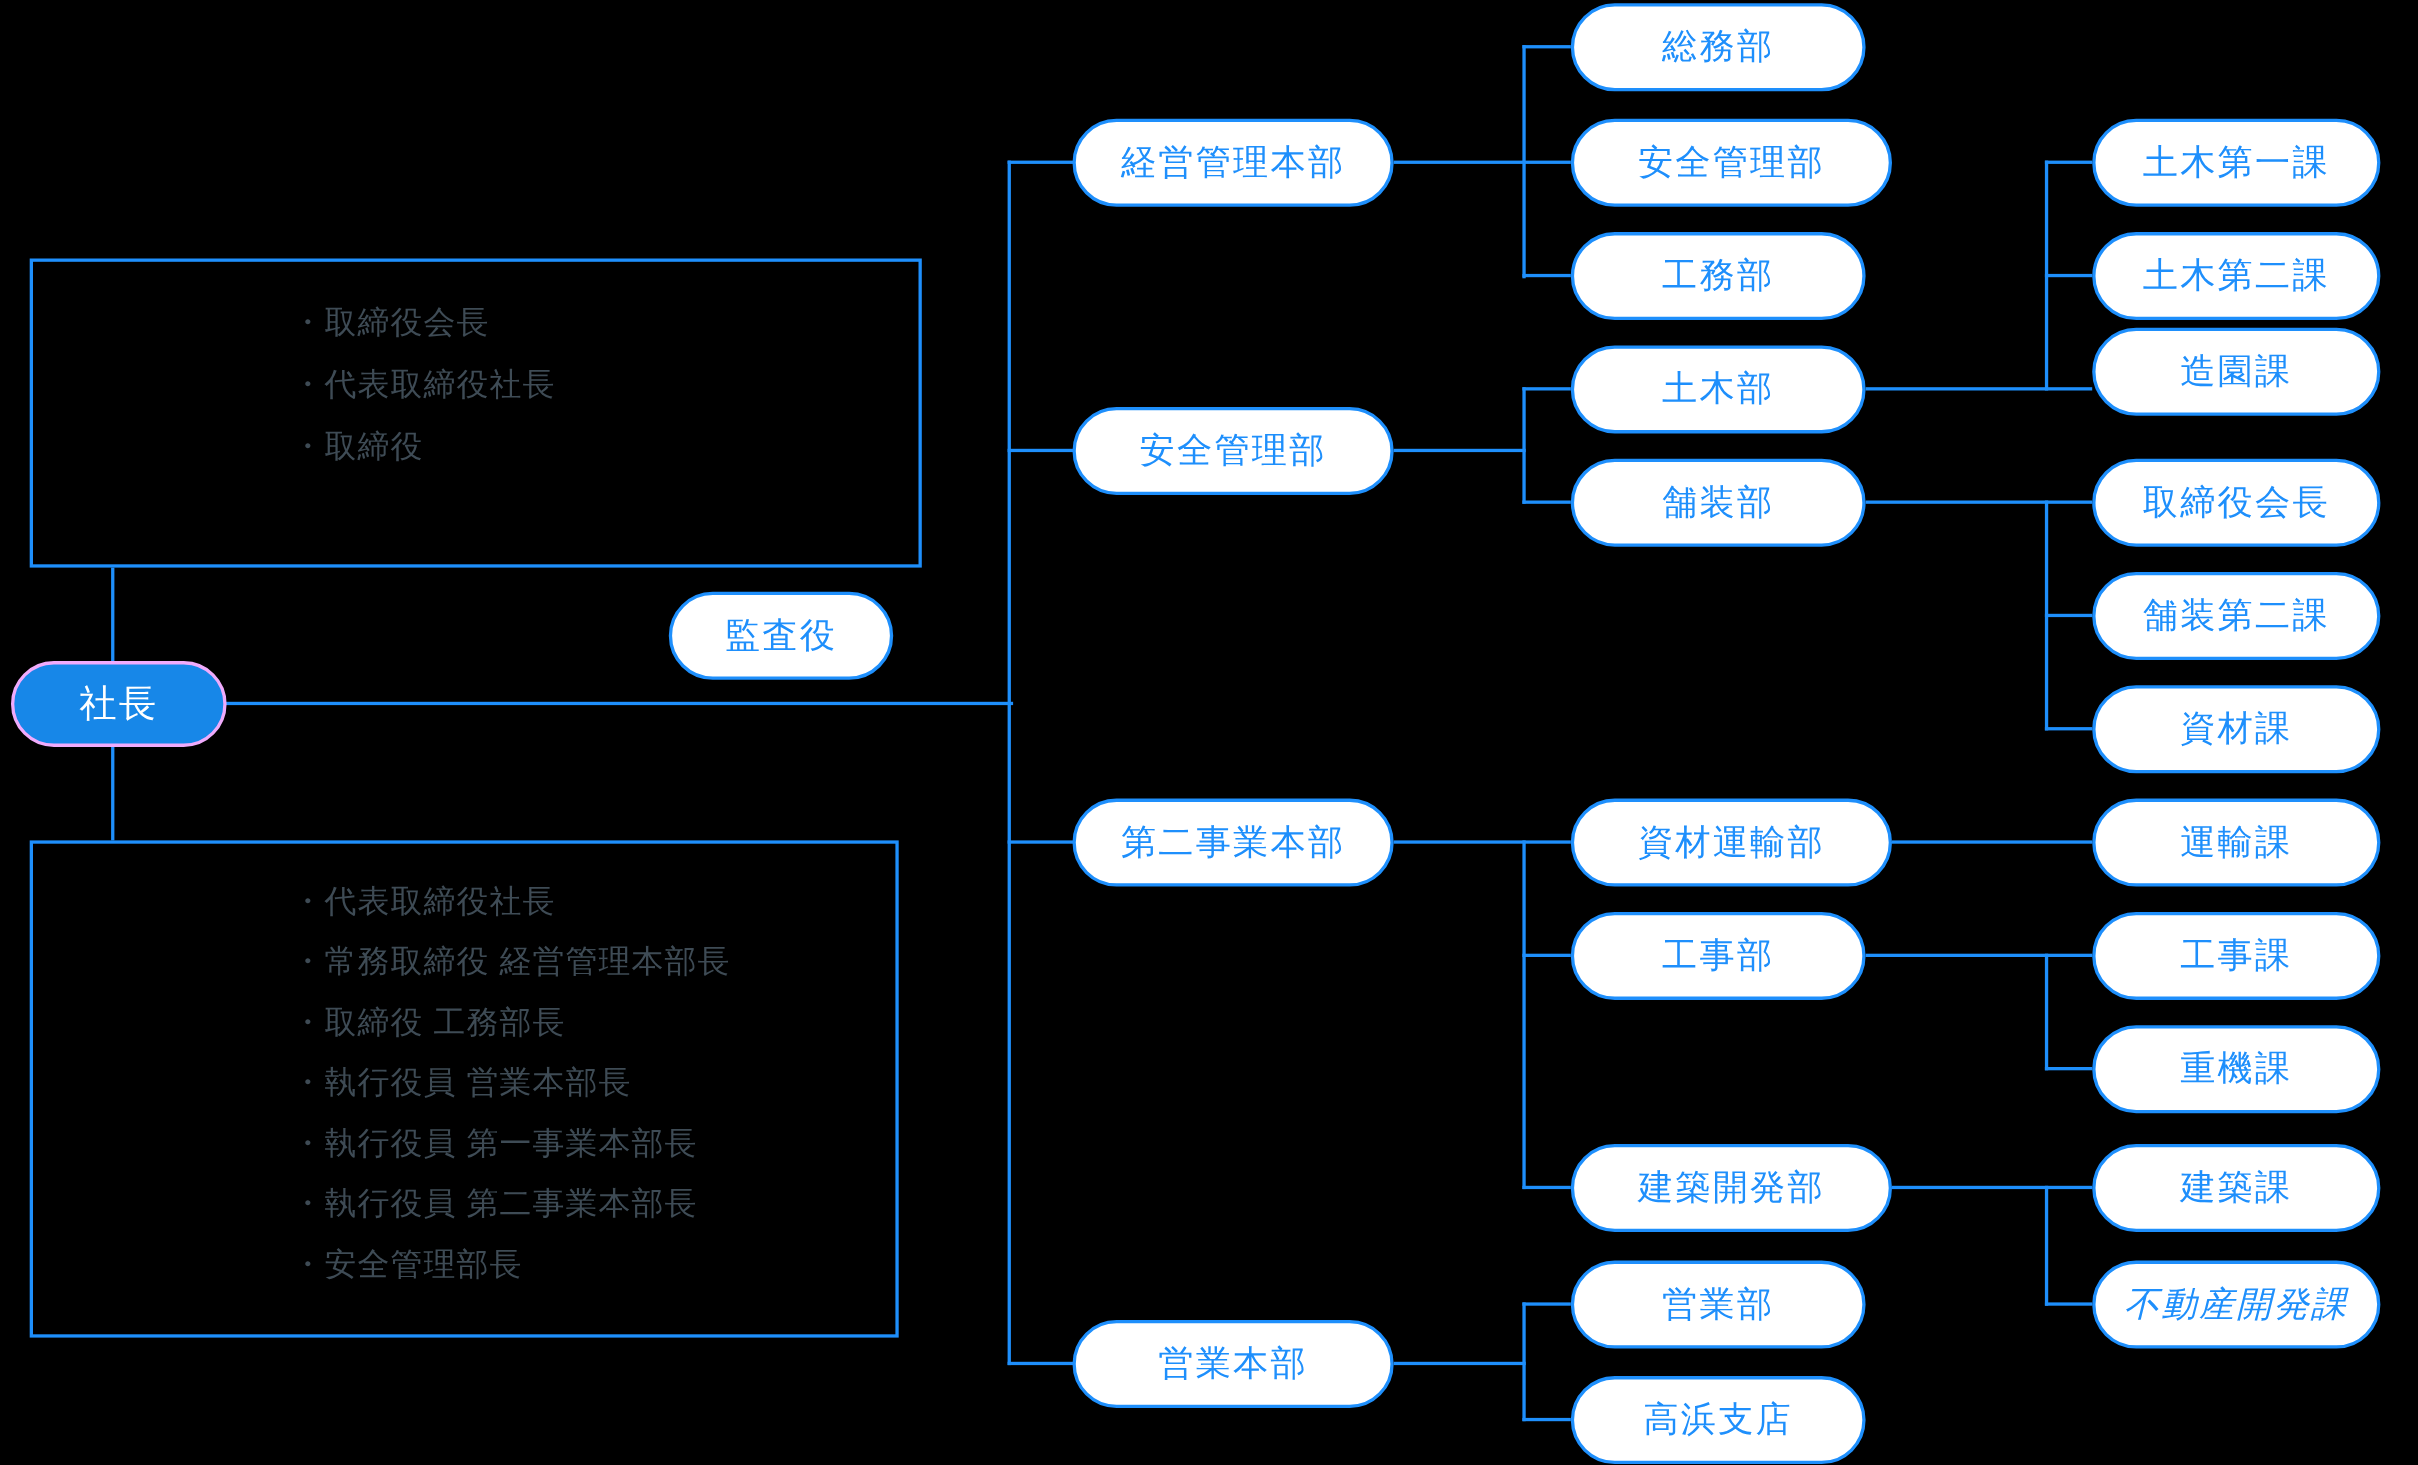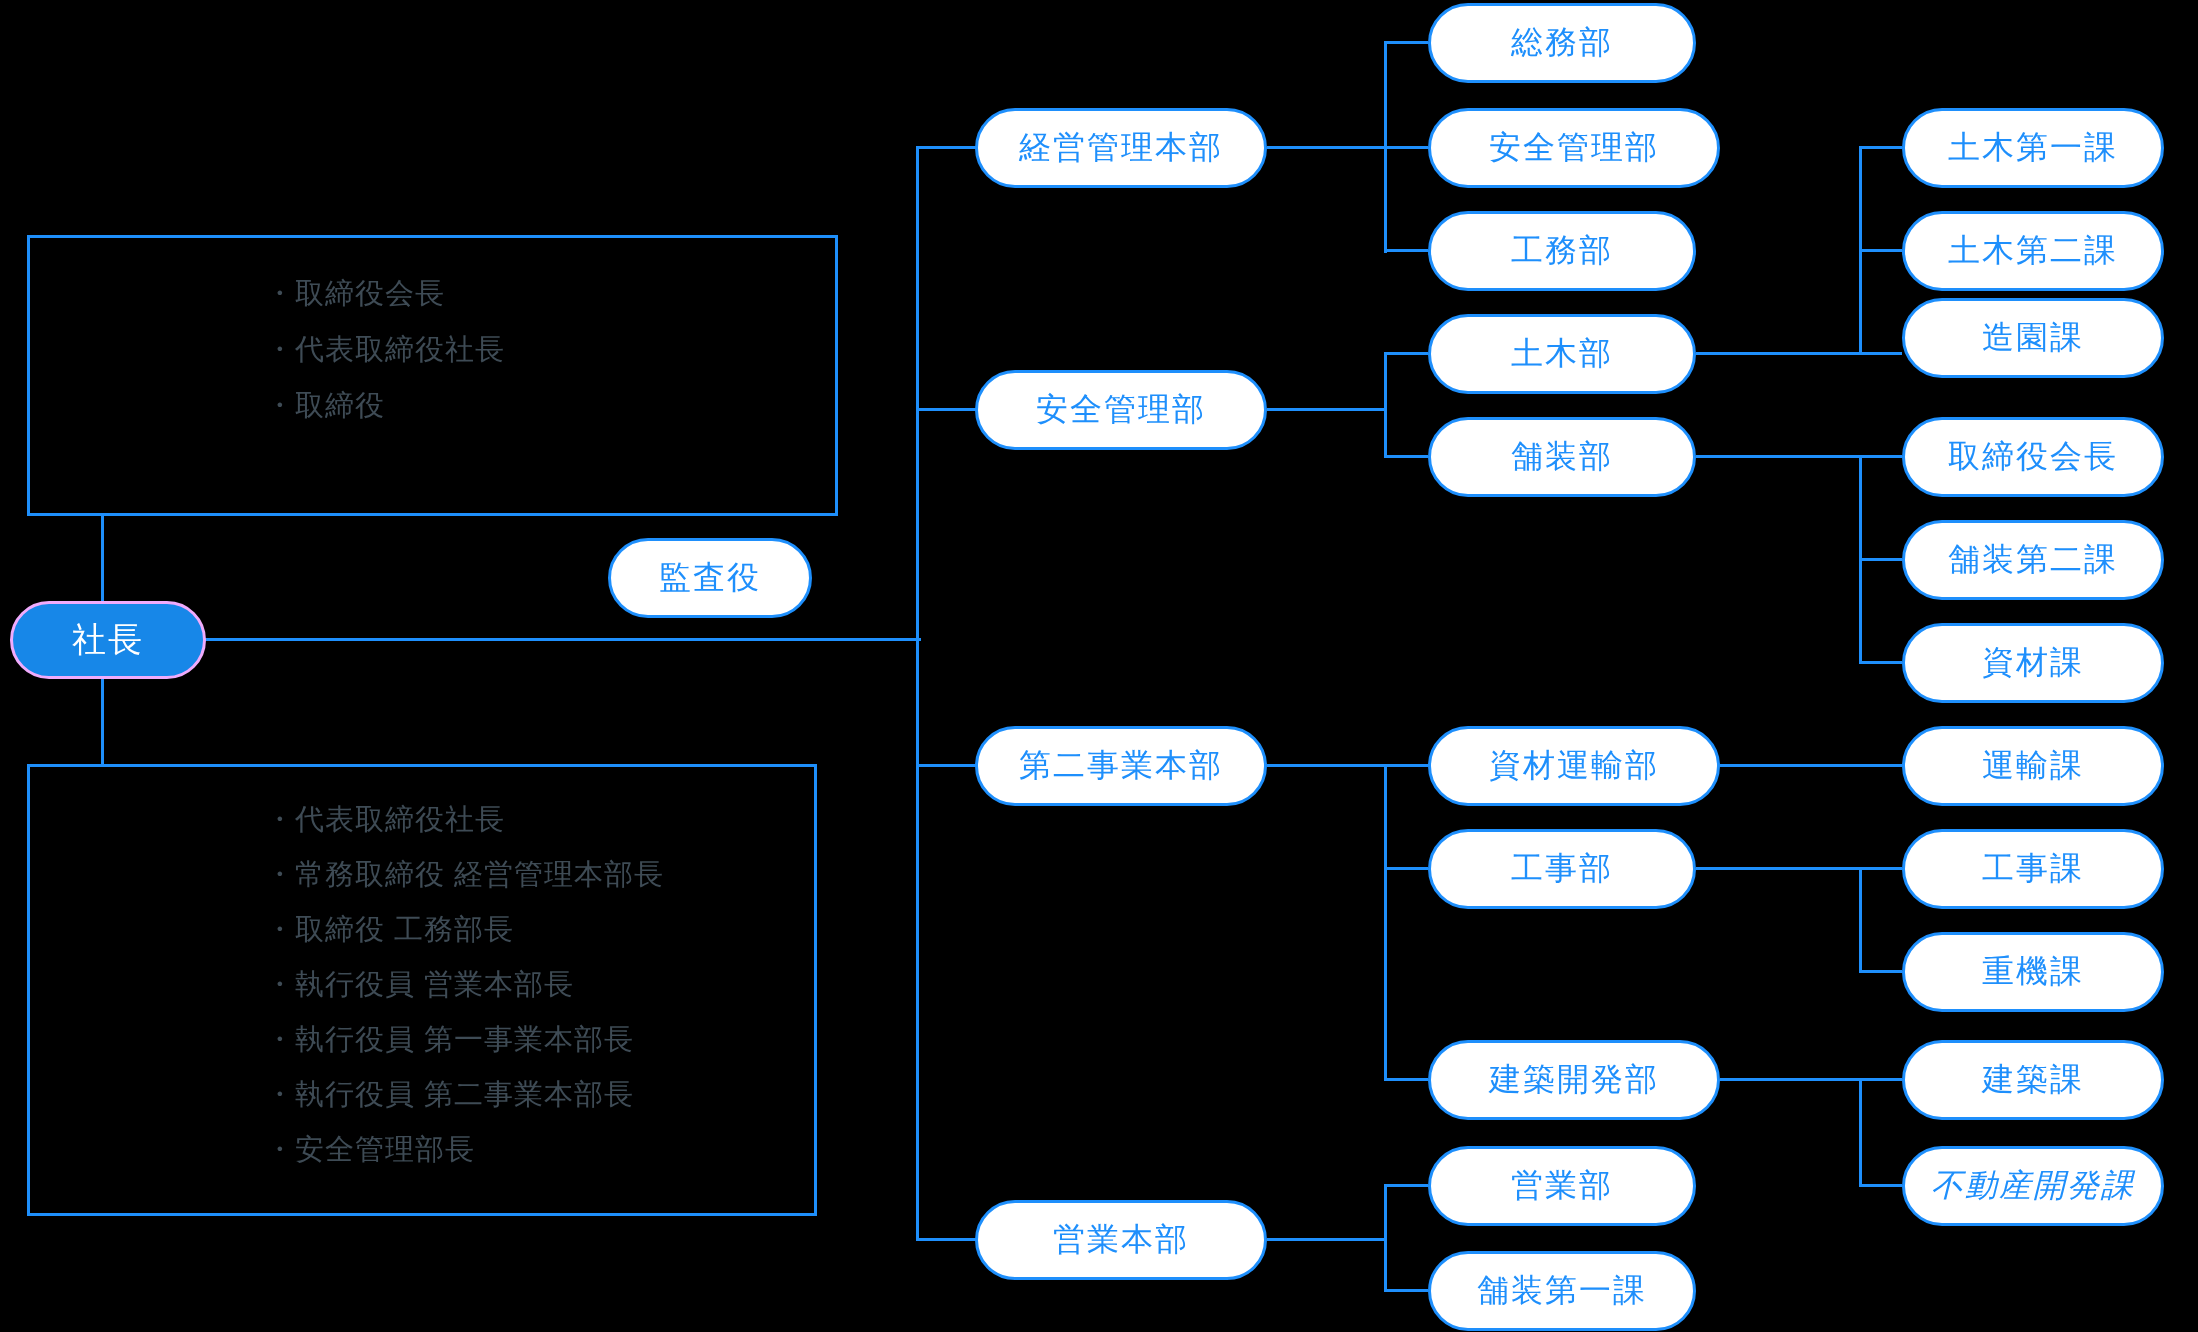--- a/index.html
+++ b/index.html
@@ -111,21 +111,21 @@
       <div class="node" style="left: 975px; top: 1200px; width: 292px;">営業本部</div>
       <div class="node" style="left: 1428px; top: 3px; width: 268px;">総務部</div>
       <div class="node" style="left: 1428px; top: 108px; width: 292px;">安全管理部</div>
       <div class="node" style="left: 1428px; top: 211px; width: 268px;">工務部</div>
       <div class="node" style="left: 1428px; top: 314px; width: 268px;">土木部</div>
       <div class="node" style="left: 1428px; top: 417px; width: 268px;">舗装部</div>
       <div class="node" style="left: 1428px; top: 726px; width: 292px;">資材運輸部</div>
       <div class="node" style="left: 1428px; top: 829px; width: 268px;">工事部</div>
       <div class="node" style="left: 1428px; top: 1040px; width: 292px;">建築開発部</div>
       <div class="node" style="left: 1428px; top: 1146px; width: 268px;">営業部</div>
-      <div class="node" style="left: 1428px; top: 1251px; width: 268px;">舗装第一課</div>
+      <div class="node" style="left: 1428px; top: 1251px; width: 268px;">高浜支店</div>
       <div class="node" style="left: 1902px; top: 108px; width: 262px;">土木第一課</div>
       <div class="node" style="left: 1902px; top: 211px; width: 262px;">土木第二課</div>
       <div class="node" style="left: 1902px; top: 298px; width: 262px;">造園課</div>
       <div class="node" style="left: 1902px; top: 417px; width: 262px;">取締役会長</div>
       <div class="node" style="left: 1902px; top: 520px; width: 262px;">舗装第二課</div>
       <div class="node" style="left: 1902px; top: 623px; width: 262px;">資材課</div>
       <div class="node" style="left: 1902px; top: 726px; width: 262px;">運輸課</div>
       <div class="node" style="left: 1902px; top: 829px; width: 262px;">工事課</div>
       <div class="node" style="left: 1902px; top: 932px; width: 262px;">重機課</div>
       <div class="node" style="left: 1902px; top: 1040px; width: 262px;">建築課</div>

